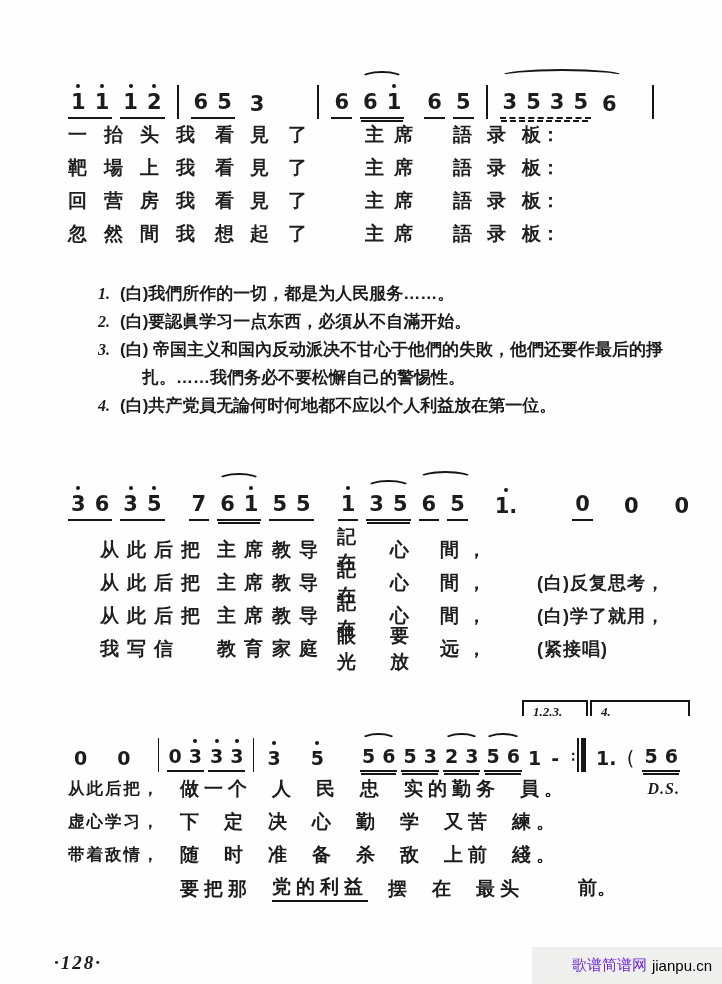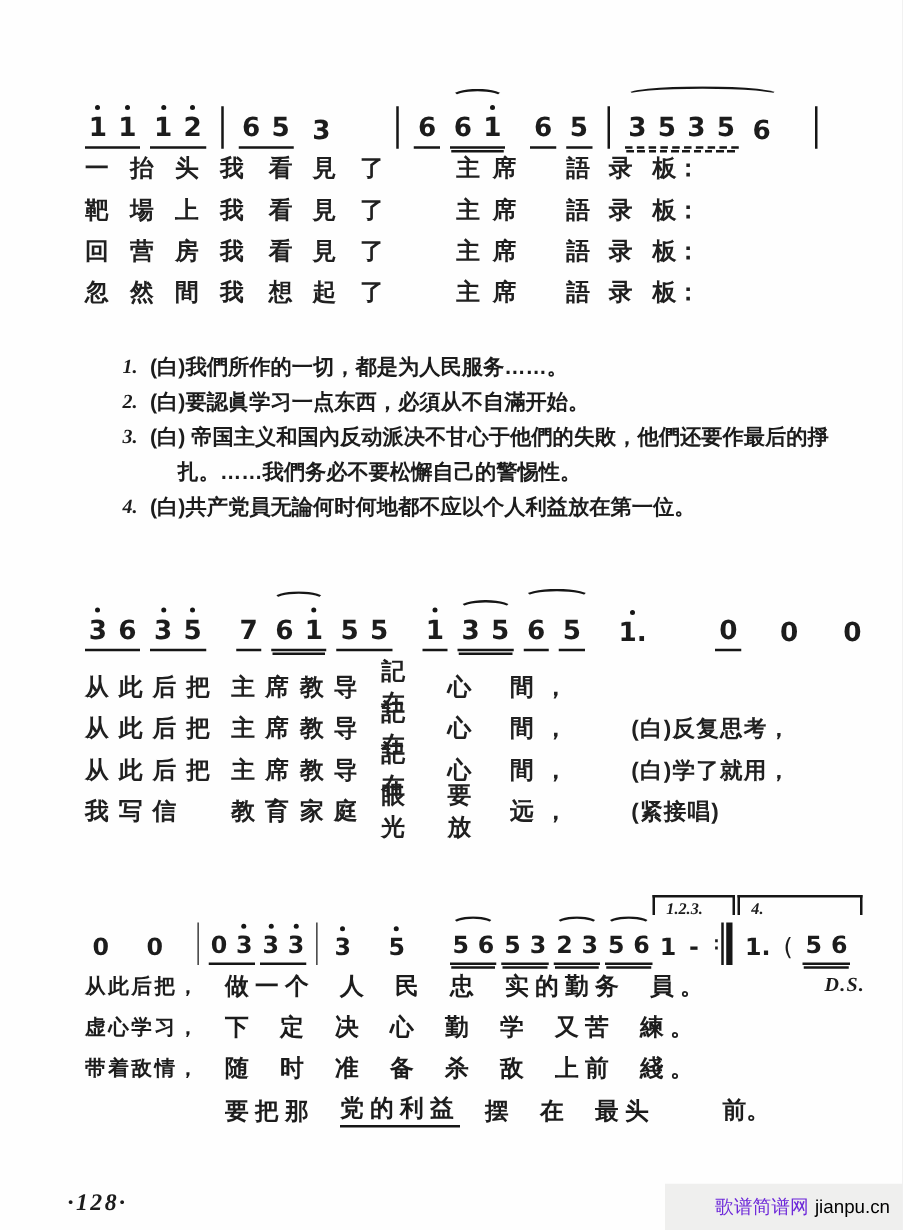--- a/index.html
+++ b/index.html
@@ -28,39 +28,39 @@
   .rep{width:auto;background:none;display:inline-flex;align-items:flex-end;gap:2px;}
   .rep .repdots{font-weight:700;font-size:15px;line-height:30px;}
   .rep .thin{width:2px;height:34px;background:#161616;display:inline-block;}
   .rep .thick{width:5px;height:34px;background:#161616;display:inline-block;}
   .w{margin-right:18px;margin-left:4px;}
   .ml{margin-left:12px;}
   .ml2{margin-left:44px;}
   .sp{margin-left:24px;}
   .arc{position:absolute;height:10px;border:2px solid transparent;border-top-color:#161616;border-radius:50%;}
   #m1 .arc,#m2 .arc{top:5px;}
-  .volta{position:absolute;top:24px;height:16px;border:2px solid #161616;border-bottom:none;box-sizing:border-box;}
+  .volta{position:absolute;top:8px;height:16px;border:2px solid #161616;border-bottom:none;box-sizing:border-box;}
   .vlabel{font-family:"Liberation Serif",serif;font-style:italic;font-weight:700;font-size:13px;
           line-height:13px;display:inline-block;margin-left:9px;}
 
   
   .lyrics{position:absolute;left:68px;right:30px;}
   .lyr-row{display:grid;height:33px;align-items:center;
            font-weight:700;font-size:19px;color:#202020;}
   #lb1 .lyr-row{grid-template-columns:36px 36px 36px 39px 35px 38px 77px 88px 34px 35px auto;}
   #lb1 .c7{letter-spacing:10px;}
   #lb2 .lyr-row{grid-template-columns:117px 55px 65px 53px 50px 97px auto;}
   #lb2 .cell{letter-spacing:8px;}
   #lb2 .c6{letter-spacing:1px;font-size:18px;}
   
   .l3row{display:flex;height:33px;align-items:center;font-weight:700;font-size:19px;}
   .l3head{width:112px;font-size:16.5px;letter-spacing:2px;flex:none;}
   .l3body{display:flex;gap:20px;letter-spacing:5px;align-items:flex-end;}
   .l3seg.useg{border-bottom:2px solid #161616;padding-bottom:0;}
-  .l3tail{margin-left:auto;font-family:"Liberation Serif",serif;
+  .l3tail{margin-left:auto;margin-right:12px;font-family:"Liberation Serif",serif;
           font-style:italic;font-weight:700;font-size:16px;letter-spacing:1px;}
   .l3far{margin-left:auto;margin-right:76px;}
 
   
   .spoken{position:absolute;left:98px;right:38px;}
   .sp-item{display:flex;margin-bottom:8px;font-weight:700;font-size:17px;line-height:20px;}
   .sp-num{font-family:"Liberation Serif",serif;font-style:italic;font-weight:700;
           font-size:16px;width:22px;flex:none;}
   .sp-cont{padding-left:22px;margin-top:8px;}
 
@@ -333,21 +333,21 @@
       </span>
       <span class="grp w">
         <span class="note">
           <span class="dg">0</span>
         </span>
       </span>
       <span class="bar sp"></span>
       <span class="arc" style="left: 351px; width: 49px;"></span>
     </section>
 
-  <section class="lyrics" id="lb2" style="top:524px;">
+  <section class="lyrics" id="lb2" style="top:524px;margin-left:32px;">
       <div class="lyr-row">
         <span class="cell c0">从此后把</span>
         <span class="cell c1">主席</span>
         <span class="cell c2">教导</span>
         <span class="cell c3">記在</span>
         <span class="cell c4">心</span>
         <span class="cell c5">間，</span>
       </div>
       <div class="lyr-row">
         <span class="cell c0">从此后把</span>

